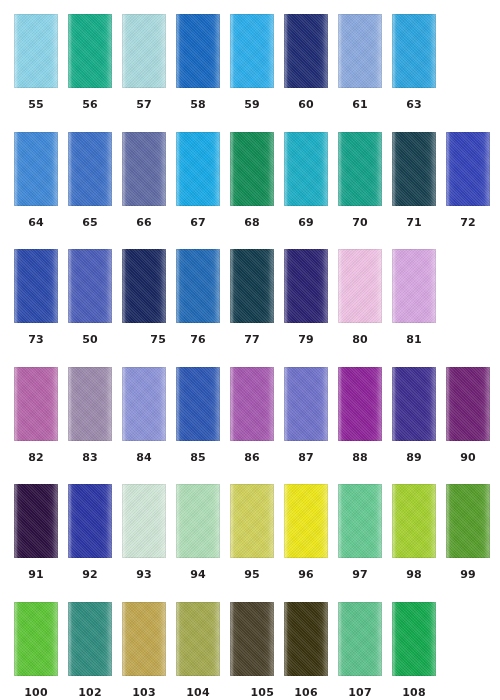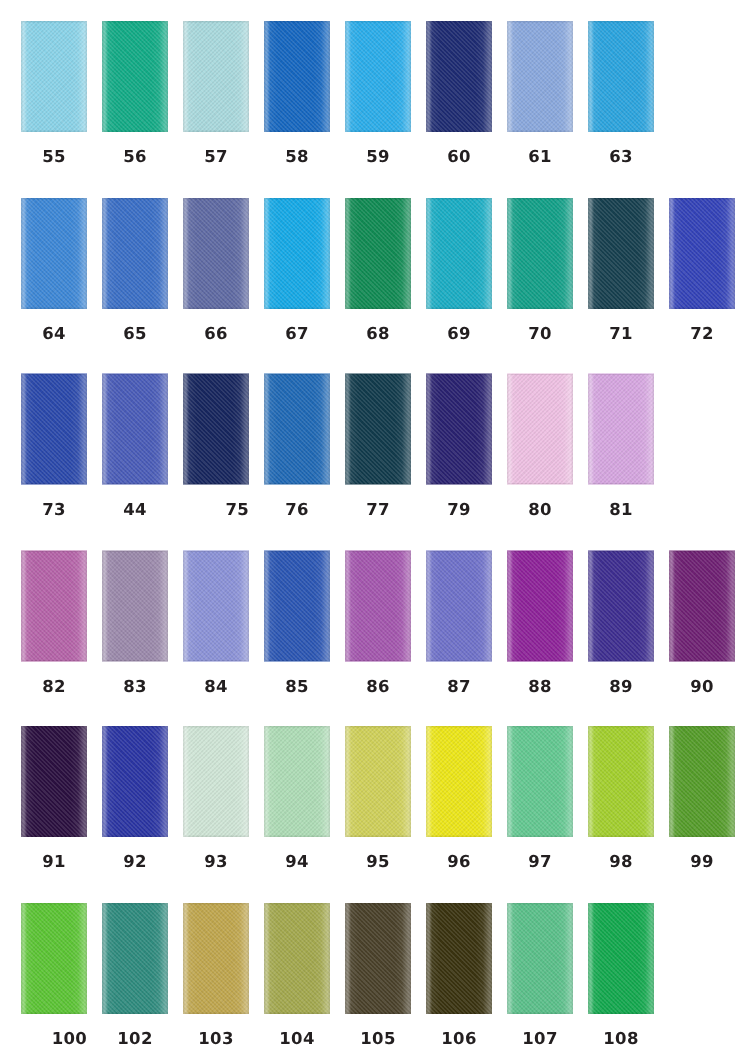--- a/index.html
+++ b/index.html
@@ -249,21 +249,21 @@
           <span class="edge"></span>
         </div>
         <div class="swatch-label" style="color: rgb(35, 31, 32);">73</div>
       </div>
       <div class="swatch-cell">
         <div class="swatch-chip" style="background-color: rgb(74, 92, 184);">
           <span class="weave"></span>
           <span class="sheen"></span>
           <span class="edge"></span>
         </div>
-        <div class="swatch-label" style="color: rgb(35, 31, 32);">44</div>
+        <div class="swatch-label" style="color: rgb(35, 31, 32);">50</div>
       </div>
       <div class="swatch-cell">
         <div class="swatch-chip" style="background-color: rgb(23, 38, 94);">
           <span class="weave"></span>
           <span class="sheen"></span>
           <span class="edge"></span>
         </div>
         <div class="swatch-label" style="color: rgb(35, 31, 32); text-align: right;">75</div>
       </div>
       <div class="swatch-cell">
@@ -455,21 +455,21 @@
         <div class="swatch-label" style="color: rgb(35, 31, 32);">99</div>
       </div>
     </div>
     <div class="swatch-row last-row">
       <div class="swatch-cell">
         <div class="swatch-chip" style="background-color: rgb(92, 196, 53);">
           <span class="weave"></span>
           <span class="sheen"></span>
           <span class="edge"></span>
         </div>
-        <div class="swatch-label" style="color: rgb(35, 31, 32); text-align: right;">100</div>
+        <div class="swatch-label" style="color: rgb(35, 31, 32);">100</div>
       </div>
       <div class="swatch-cell">
         <div class="swatch-chip" style="background-color: rgb(47, 139, 126);">
           <span class="weave"></span>
           <span class="sheen"></span>
           <span class="edge"></span>
         </div>
         <div class="swatch-label" style="color: rgb(35, 31, 32);">102</div>
       </div>
       <div class="swatch-cell">
@@ -487,21 +487,21 @@
           <span class="edge"></span>
         </div>
         <div class="swatch-label" style="color: rgb(35, 31, 32);">104</div>
       </div>
       <div class="swatch-cell">
         <div class="swatch-chip" style="background-color: rgb(74, 65, 42);">
           <span class="weave"></span>
           <span class="sheen"></span>
           <span class="edge"></span>
         </div>
-        <div class="swatch-label" style="color: rgb(35, 31, 32);">105</div>
+        <div class="swatch-label" style="color: rgb(35, 31, 32); text-align: right;">105</div>
       </div>
       <div class="swatch-cell">
         <div class="swatch-chip" style="background-color: rgb(58, 51, 16);">
           <span class="weave"></span>
           <span class="sheen"></span>
           <span class="edge"></span>
         </div>
         <div class="swatch-label" style="color: rgb(35, 31, 32);">106</div>
       </div>
       <div class="swatch-cell">

